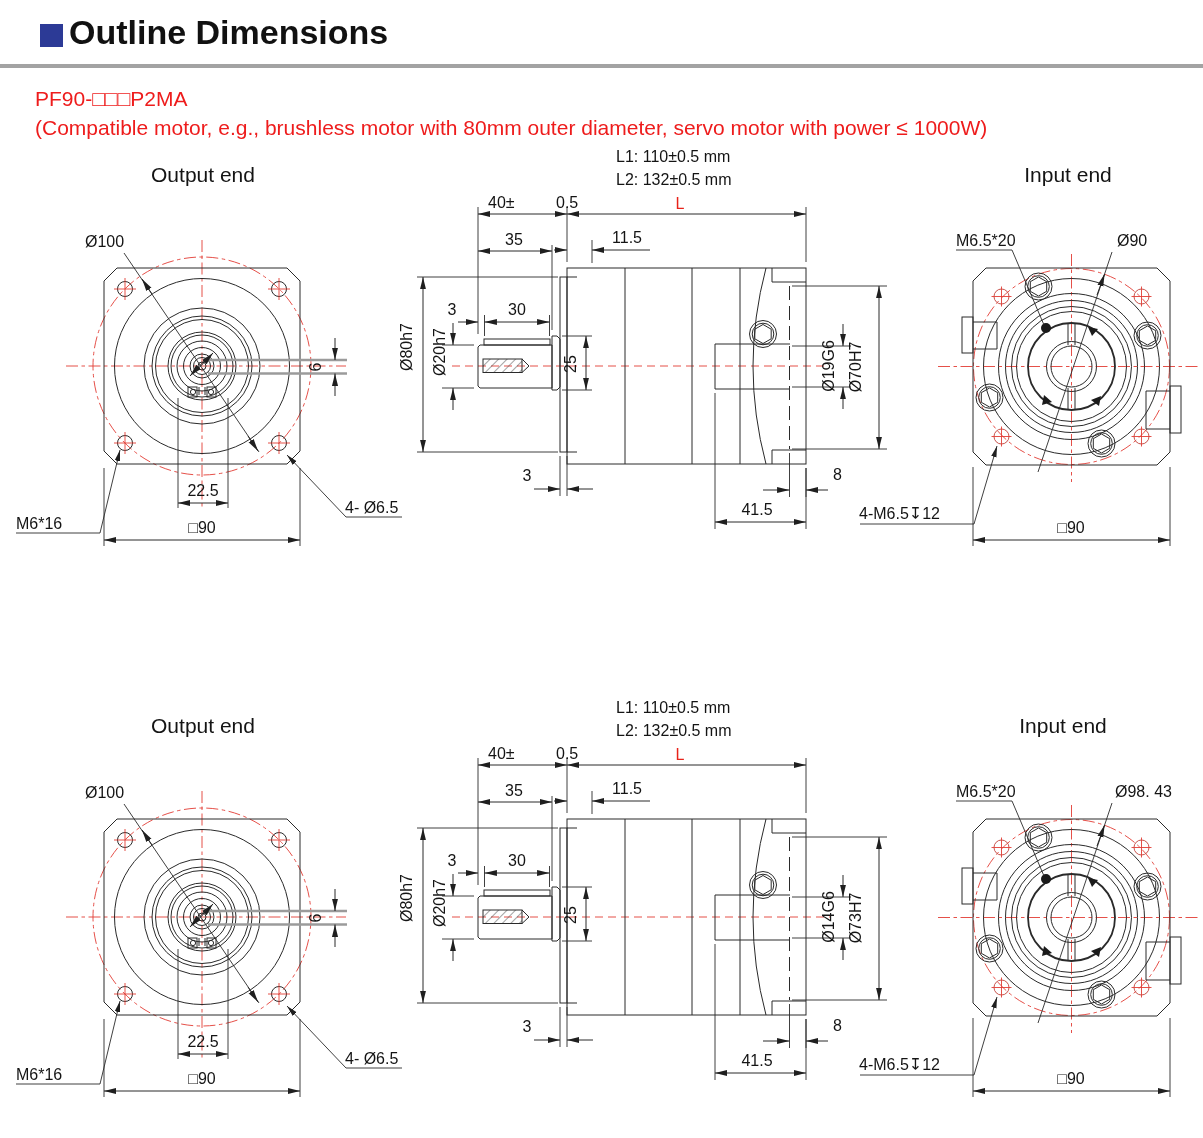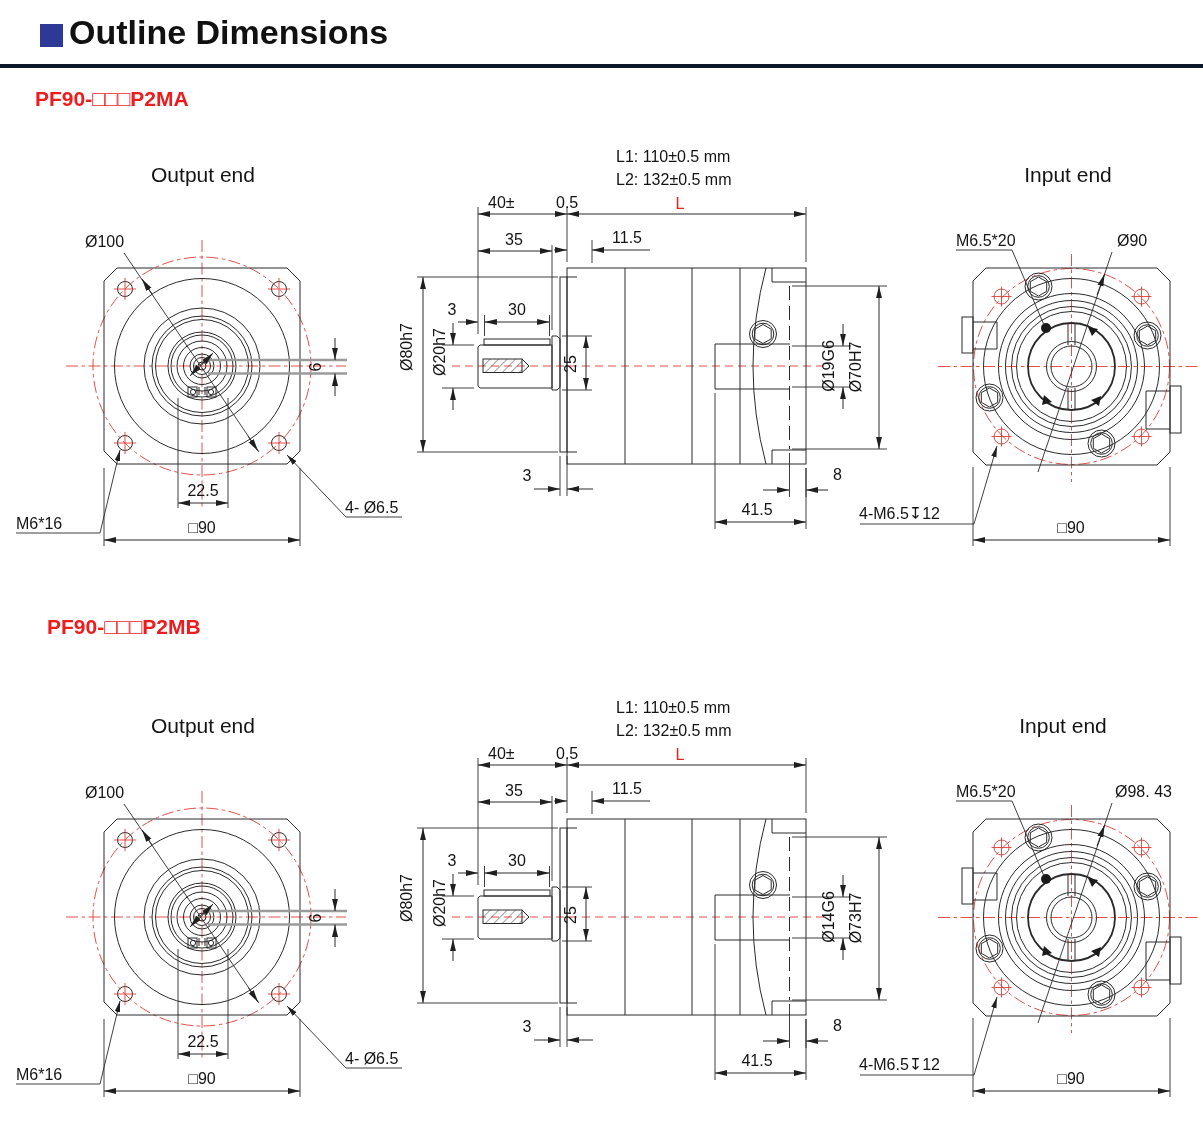--- a/index.html
+++ b/index.html
@@ -1,21 +1,21 @@
 <!DOCTYPE html>
 <html><head>
 <meta charset="utf-8">
 <style>
   html,body{margin:0;padding:0;background:#ffffff;font-family:"Liberation Sans","DejaVu Sans",sans-serif;}
   .page{position:relative;width:1203px;height:1138px;background:#fff;overflow:hidden;}
-  .titlebar{position:absolute;top:0;left:0;width:1203px;height:64px;border-bottom:4px solid #0f172a;display:flex;align-items:center;}
+  .titlebar{position:absolute;top:0;left:0;width:1203px;height:64px;border-bottom:4px solid #a3a3a3;display:flex;align-items:center;}
   .bullet{display:inline-block;width:23px;height:23px;background:#2c3a96;margin-left:40px;margin-top:6px;}
   .titlebar h1{font-size:34px;font-weight:bold;color:#111;margin:0 0 0 6px;letter-spacing:0px;}
   .sec{position:absolute;color:#ee1c1c;font-size:21px;line-height:29px;white-space:nowrap;}
-  .sec .model{font-weight:700;}
+  .sec .model{font-weight:400;}
   svg{position:absolute;top:0;left:0;}
   svg text{fill:#141414;font-size:16px;font-family:"Liberation Sans","DejaVu Sans",sans-serif;}
   svg text.t21{font-size:21px;}
   svg text.redtx{fill:#e8231a;}
   .ln{stroke:#2a2a2a;stroke-width:1;fill:none;}
   .red{stroke:#e23c34;stroke-width:0.9;fill:none;}
   .cl{stroke-dasharray:12 3.5 3.5 3.5;}
   .dsh{stroke-dasharray:14 6;}
   .gray{stroke:#9b9b9b;stroke-width:2.4;fill:none;}
   .fb{fill:#1a1a1a;stroke:none;}
@@ -25,24 +25,24 @@
 
 <div class="page">
 
   <div class="titlebar">
     <span class="bullet"></span>
     <h1>Outline Dimensions</h1>
   </div>
 
   <div class="sec" style="top:84px;left:35px">
     <div class="model">PF90-□□□P2MA</div>
+    <div class="desc">(Compatible motor, e.g., brushless motor with 80mm outer diameter, servo motor with power ≤ 1000W)</div>
   </div>
 
   <div class="sec" style="top:612px;left:47px">
-    <div class="model">PF90-□□□P2MB</div>
   </div>
 
   <svg width="1203" height="1138" viewBox="0 0 1203 1138">
     <defs>
       <marker id="ar" viewBox="0 0 12 8" refX="11.5" refY="4" markerWidth="13" markerHeight="9" orient="auto-start-reverse">
         <path d="M0,1.2 L11.5,4 L0,6.8 Z" fill="#1f1f1f"></path>
       </marker>
       <pattern id="hatch" width="6" height="6" patternUnits="userSpaceOnUse" patternTransform="rotate(45)">
         <line x1="0" y1="0" x2="0" y2="6" stroke="#444" stroke-width="1"></line>
       </pattern>

